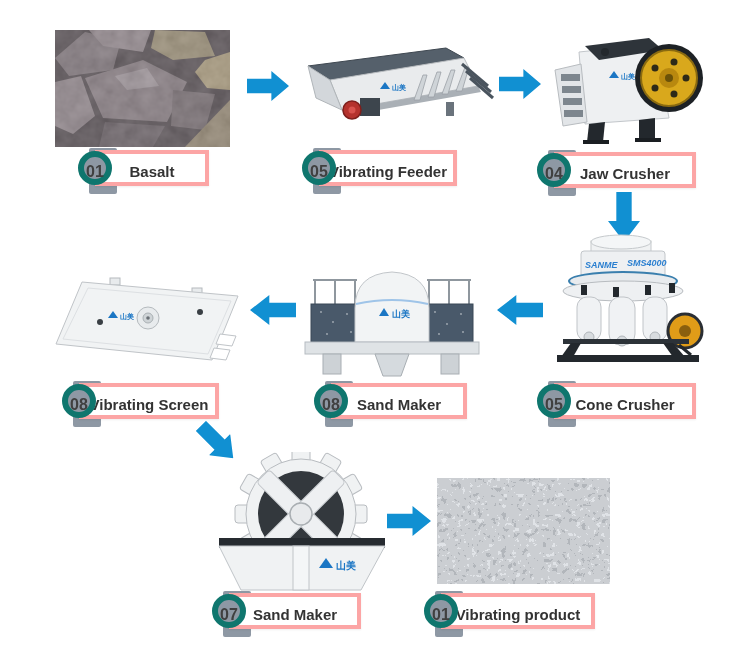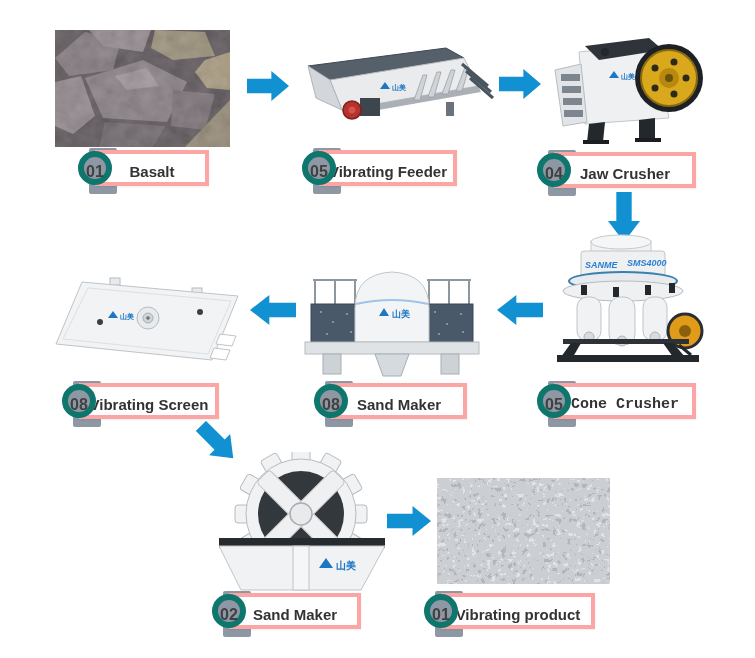--- a/index.html
+++ b/index.html
@@ -40,21 +40,21 @@
   
   .step-label{position:absolute;height:48px;}
   .step-tab{position:absolute;left:11px;top:1px;width:28px;height:46px;background:var(--badge);border-radius:2px;}
   .step-box{position:absolute;left:17px;top:3px;height:36px;background:#ffffff;border:4px solid #fca5a5;box-shadow:0 1px 2px rgba(0,0,0,.07);
             font-weight:700;font-size:15px;line-height:36px;color:#333;text-align:center;box-sizing:border-box;}
   .step-badge{position:absolute;left:0;top:4px;width:34px;height:34px;border-radius:50%;background:var(--badge);
               border:6px solid #0f766e;box-sizing:border-box;color:#404040;font-weight:700;font-size:16px;line-height:30px;text-align:center;}
   #label-1{left:78px;top:147px;}  #label-1 .step-box{width:114px;}
   #label-2{left:302px;top:147px;} #label-2 .step-box{width:138px;}
   #label-3{left:537px;top:149px;} #label-3 .step-box{width:142px;}
-  #label-4{left:537px;top:380px;} #label-4 .step-box{width:142px;font-family:Liberation Mono, monospace;}
+  #label-4{left:537px;top:380px;} #label-4 .step-box{width:142px;}
   #label-5{left:314px;top:380px;} #label-5 .step-box{width:136px;}
   #label-6{left:62px;top:380px;}  #label-6 .step-box{width:140px;}
   #label-7{left:212px;top:590px;} #label-7 .step-box{width:132px;}
   #label-8{left:424px;top:590px;} #label-8 .step-box{width:154px;}
 </style>
 </head>
 <body>
 
 <div id="canvas">
 
@@ -298,21 +298,21 @@
     <span class="step-badge">08</span>
   </div>
   <div class="step-label" id="label-6">
     <span class="step-tab"></span>
     <span class="step-box">Vibrating Screen</span>
     <span class="step-badge">08</span>
   </div>
   <div class="step-label" id="label-7">
     <span class="step-tab"></span>
     <span class="step-box">Sand Maker</span>
-    <span class="step-badge">02</span>
+    <span class="step-badge">07</span>
   </div>
   <div class="step-label" id="label-8">
     <span class="step-tab"></span>
     <span class="step-box">Vibrating product</span>
     <span class="step-badge">01</span>
   </div>
 
 </div>
 
 </body></html>

